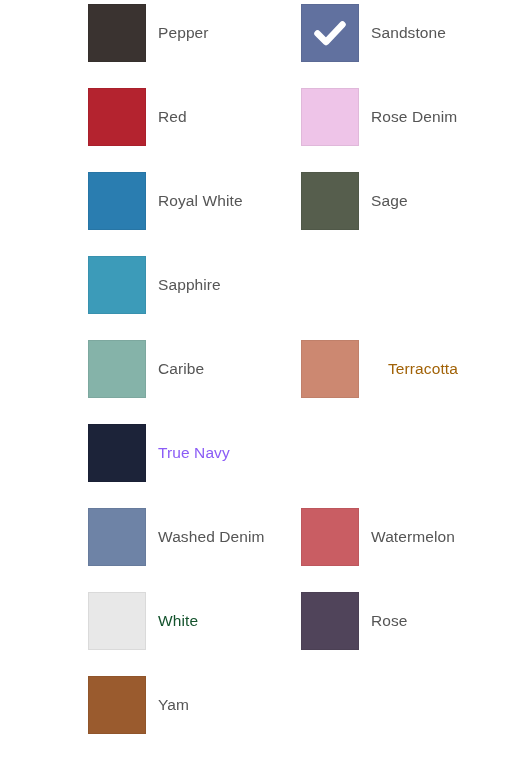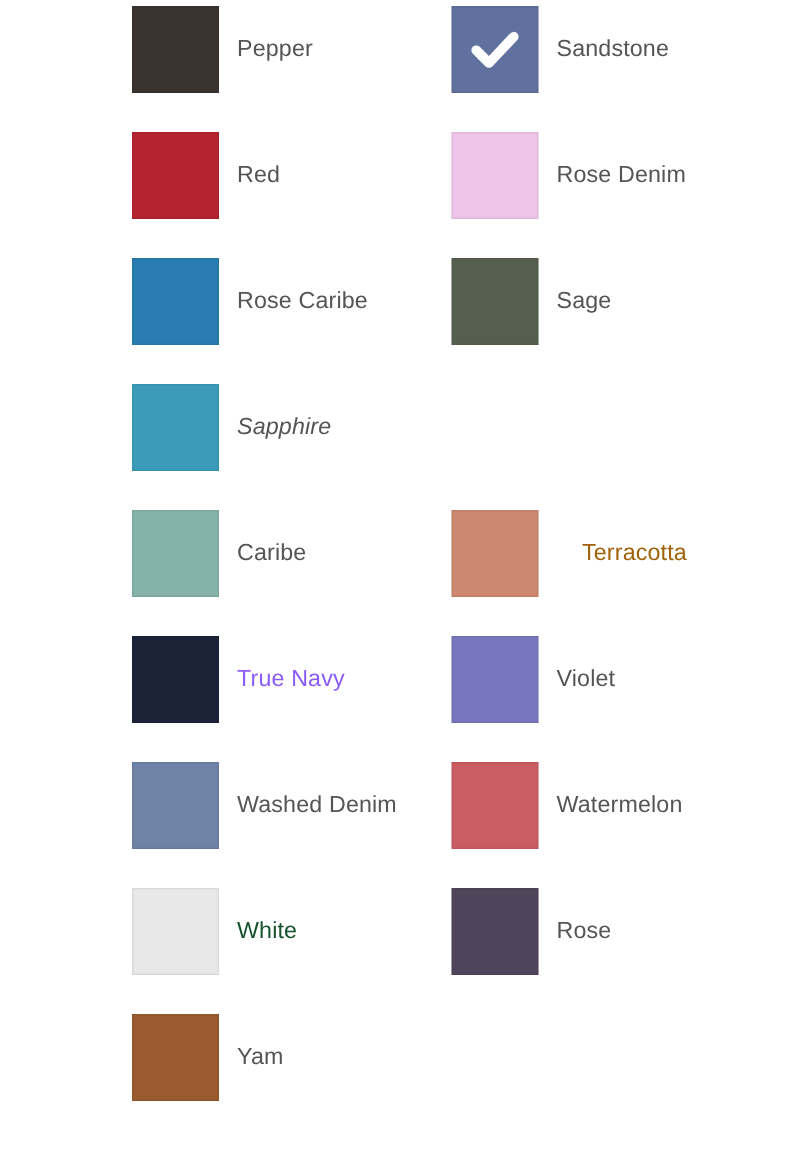--- a/index.html
+++ b/index.html
@@ -98,51 +98,47 @@
         <span class="swatch-label" style="color: rgb(85, 85, 85);">Red</span>
       </div>
       <div class="swatch-cell col-right">
         <div class="swatch-chip" title="Rose Quartz" style="background-color: rgb(238, 196, 232);"></div>
         <span class="swatch-label" style="color: rgb(85, 85, 85);">Rose Denim</span>
       </div>
     </div>
     <div class="swatch-row">
       <div class="swatch-cell col-left">
         <div class="swatch-chip" title="Royal Caribe" style="background-color: rgb(42, 125, 176);"></div>
-        <span class="swatch-label" style="color: rgb(85, 85, 85);">Rose Caribe</span>
+        <span class="swatch-label" style="color: rgb(85, 85, 85);">Royal White</span>
       </div>
       <div class="swatch-cell col-right">
         <div class="swatch-chip" title="Sage" style="background-color: rgb(86, 94, 77);"></div>
         <span class="swatch-label" style="color: rgb(85, 85, 85);">Sage</span>
       </div>
     </div>
     <div class="swatch-row">
       <div class="swatch-cell col-right">
         <div class="swatch-chip" title="Sapphire" style="background-color: rgb(60, 155, 185);"></div>
-        <span class="swatch-label" style="color: rgb(85, 85, 85); font-style: italic;">Sapphire</span>
+        <span class="swatch-label" style="color: rgb(85, 85, 85);">Sapphire</span>
       </div>
     </div>
     <div class="swatch-row">
       <div class="swatch-cell col-left">
         <div class="swatch-chip" title="Seafoam" style="background-color: rgb(133, 179, 169);"></div>
         <span class="swatch-label" style="color: rgb(85, 85, 85);">Caribe</span>
       </div>
       <div class="swatch-cell col-right">
         <div class="swatch-chip" title="Terracotta" style="background-color: rgb(204, 136, 113);"></div>
         <span class="swatch-label" style="color: #a16207; margin-left: 29px;">Terracotta</span>
       </div>
     </div>
     <div class="swatch-row">
       <div class="swatch-cell col-left">
         <div class="swatch-chip" title="True Navy" style="background-color: rgb(28, 35, 57);"></div>
         <span class="swatch-label" style="color: #8b5cf6;">True Navy</span>
-      </div>
-      <div class="swatch-cell col-right">
-        <div class="swatch-chip" title="Violet" style="background-color: rgb(120, 118, 188);"></div>
-        <span class="swatch-label" style="color: rgb(85, 85, 85);">Violet</span>
       </div>
     </div>
     <div class="swatch-row">
       <div class="swatch-cell col-left">
         <div class="swatch-chip" title="Washed Denim" style="background-color: rgb(110, 131, 166);"></div>
         <span class="swatch-label" style="color: rgb(85, 85, 85);">Washed Denim</span>
       </div>
       <div class="swatch-cell col-right">
         <div class="swatch-chip" title="Watermelon" style="background-color: rgb(201, 93, 99);"></div>
         <span class="swatch-label" style="color: rgb(85, 85, 85);">Watermelon</span>

